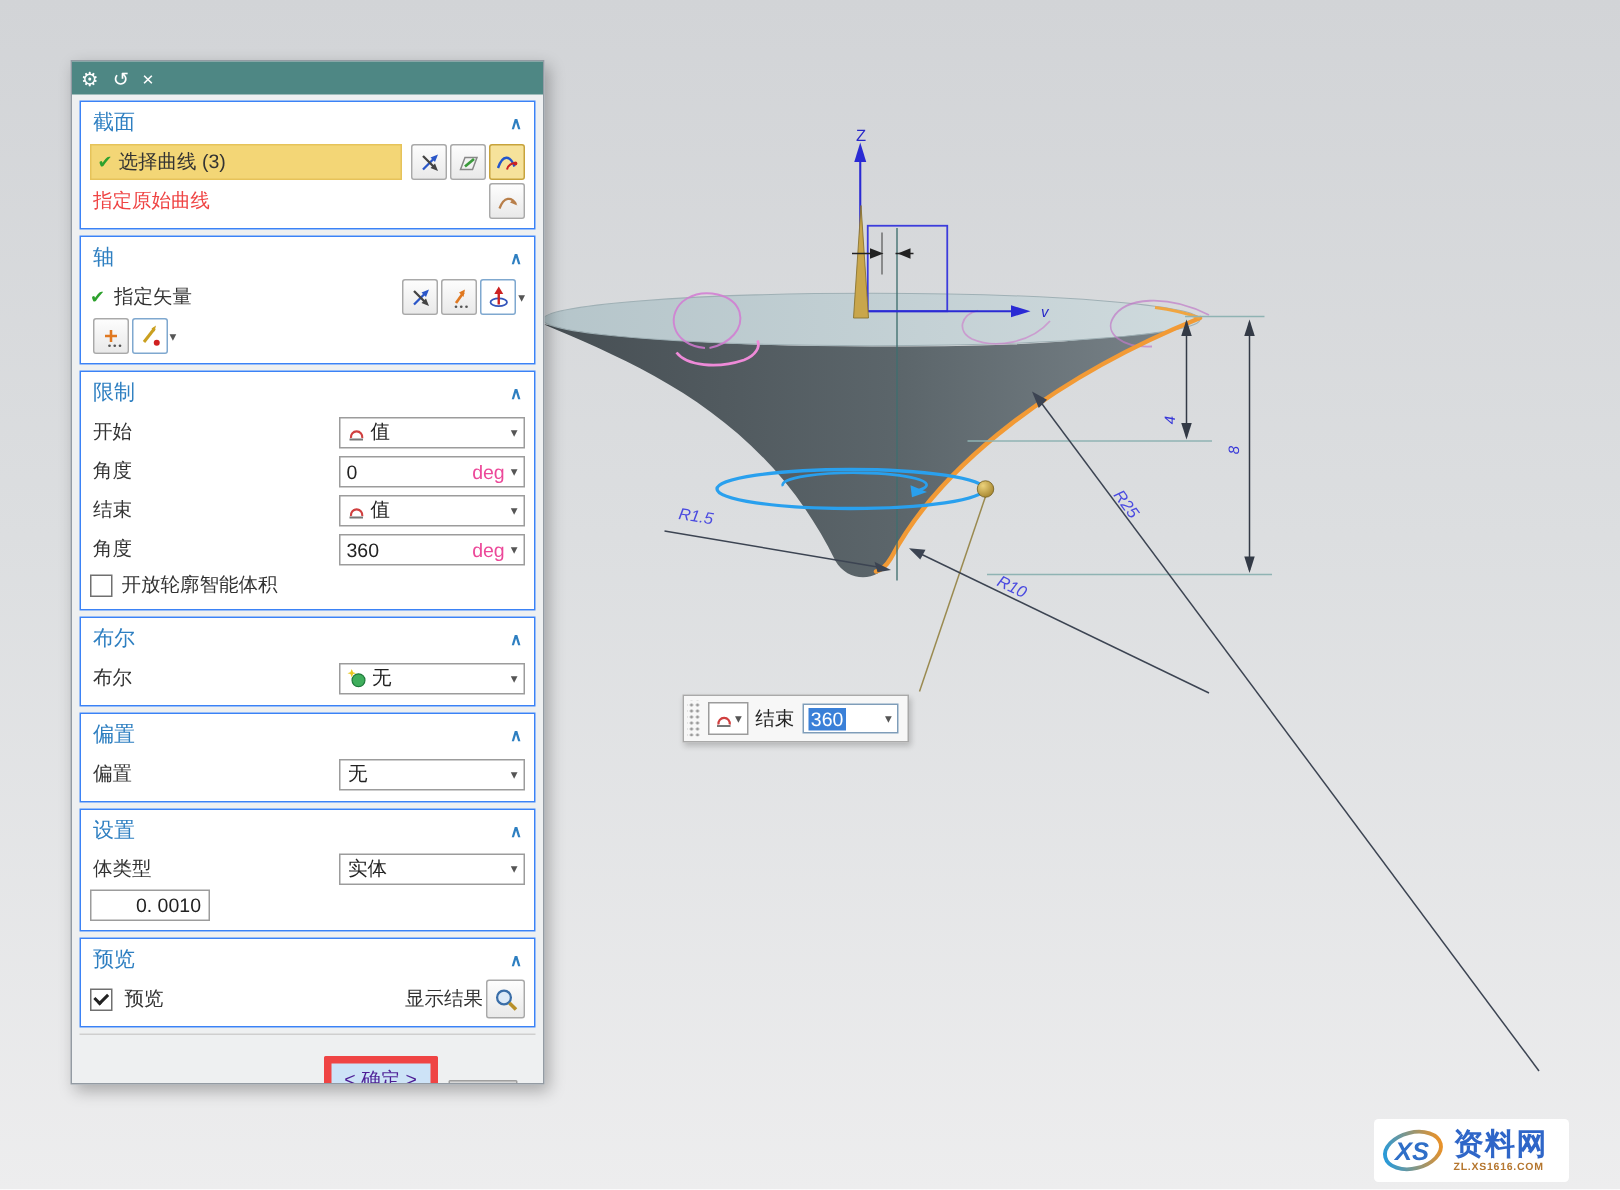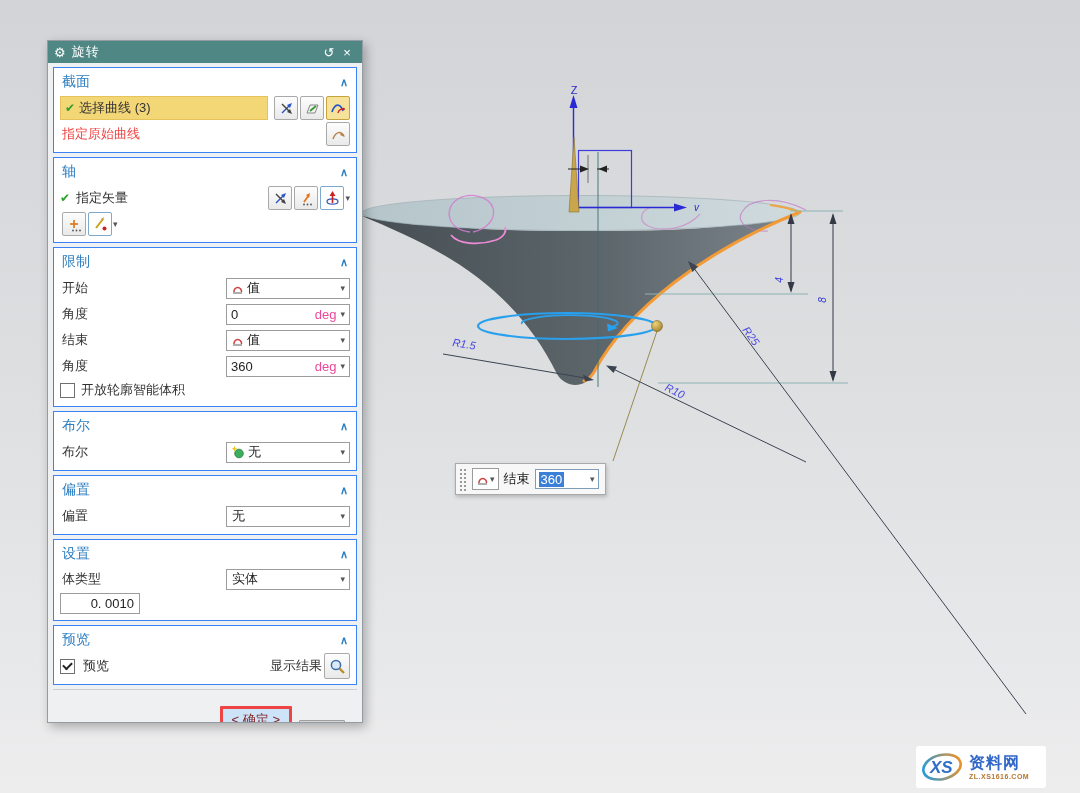--- a/index.html
+++ b/index.html
@@ -44,42 +44,42 @@
   .tol-field{width:80px;height:21px;border:1px solid #9c9c9c;background:#fff;display:flex;
              align-items:center;justify-content:flex-end;padding:0 5px;box-sizing:border-box;
              font-size:13px;color:#222;}
   .cbx{width:13px;height:13px;border:1px solid #707070;background:#fff;margin-right:6px;
        position:relative;flex:0 0 auto;}
   .cbx.checked:after{content:"";position:absolute;left:2px;top:2px;width:7px;height:4px;
        border-left:2px solid #222;border-bottom:2px solid #222;transform:rotate(-45deg);}
   .footer{margin-top:auto;flex:0 0 auto;background:#eef0f1;border-top:1px solid #cfcfcf;
           display:flex;justify-content:flex-end;align-items:center;gap:7px;padding:6px 12px 8px 0;}
   .btn{height:22px;padding:0 9px;font-size:13px;display:flex;align-items:center;border-radius:1px;}
-  .btn.ok{background:#cde3f7;border:3px solid #ef4444;color:#7f1d1d;}
+  .btn.ok{background:#cde3f7;border:5px solid #ef4444;color:#4c1d95;}
   .btn.cancel{background:#d6d6d6;border:1px solid #9f9f9f;color:#222;margin-top:24px;}
 
   
   .mini-toolbar{position:absolute;left:455px;top:463px;height:30px;background:#f7f7f7;
       border:1px solid #a9a9a9;box-shadow:1px 2px 4px rgba(0,0,0,.2);display:flex;
       align-items:center;padding:0 6px 0 2px;gap:5px;}
   .grip{width:9px;height:24px;background-image:radial-gradient(#9a9a9a 1px,transparent 1.1px);
         background-size:4px 4px;background-position:1px 1px;}
   .mini-combo{height:20px;border:1px solid #9c9c9c;background:#fff;display:flex;align-items:center;
         padding:0 3px;}
   .mini-lbl{font-size:13px;color:#222;}
   .mini-field{width:64px;height:20px;border:1px solid #7f9db9;background:#fff;display:flex;
         align-items:center;padding:0 3px;box-sizing:border-box;font-size:13px;}
   .mini-field .selected{background:#3a80d8;color:#fff;padding:0 2px;}
   .mini-field .caret{margin-left:auto;}
 
   
   .watermark{position:absolute;left:916px;top:746px;width:130px;height:42px;background:#fff;
       border-radius:3px;display:flex;align-items:center;padding:0 4px;box-sizing:border-box;gap:3px;}
   .wm-text{display:flex;flex-direction:column;line-height:1;}
-  .wm-name{color:#2f66c8;font-weight:bold;font-size:16px;letter-spacing:1px;}
+  .wm-name{color:#2f66c8;font-weight:bold;font-size:20px;letter-spacing:1px;}
   .wm-url{color:#b5762e;font-weight:bold;font-size:7px;letter-spacing:.5px;margin-top:2px;}
 </style>
 </head>
 <body>
 
 <div class="app">
 
   <svg class="scene" width="1080" height="793" viewBox="0 0 1080 793">
     <defs>
       <linearGradient id="bodyGrad" x1="0" y1="0" x2="1" y2="0">
@@ -162,21 +162,20 @@
     <text x="664" y="390" transform="rotate(26 664 390)" font-size="11" font-style="italic" fill="#4a4ae0">R10</text>
 
     <line x1="690" y1="263" x2="1026" y2="714" stroke="#3c4452" stroke-width="1"></line>
     <polygon points="688,261 698,266.5 692.5,272" fill="#3c4452"></polygon>
     <text x="742" y="330" transform="rotate(54 742 330)" font-size="11" font-style="italic" fill="#4a4ae0">R25</text>
   </svg>
 
   <div class="dialog">
     <div class="titlebar">
       <span class="gear">⚙</span>
-      <span class="title">旋转</span>
       <span class="tb-btn">↺</span>
       <span class="tb-btn">×</span>
     </div>
 
     <div class="dlg-body">
 
       <div class="group">
         <div class="g-head">
           <span>截面</span>
           <span class="chev">∧</span>

